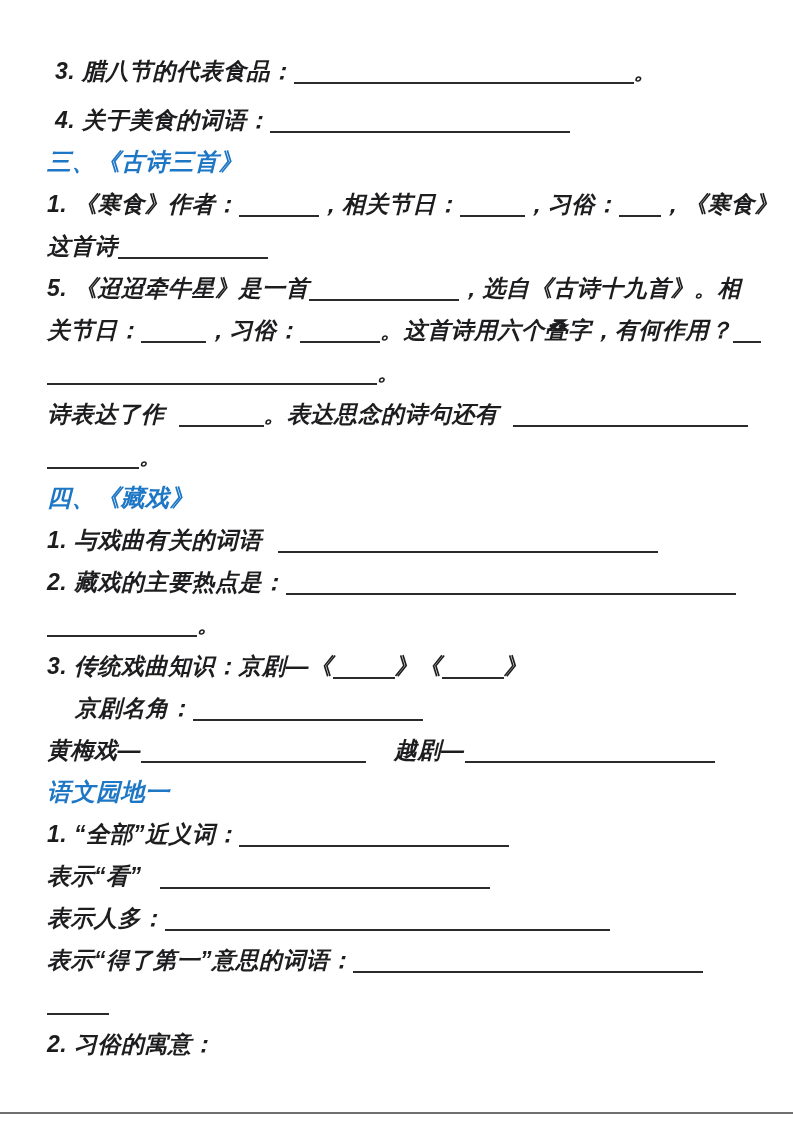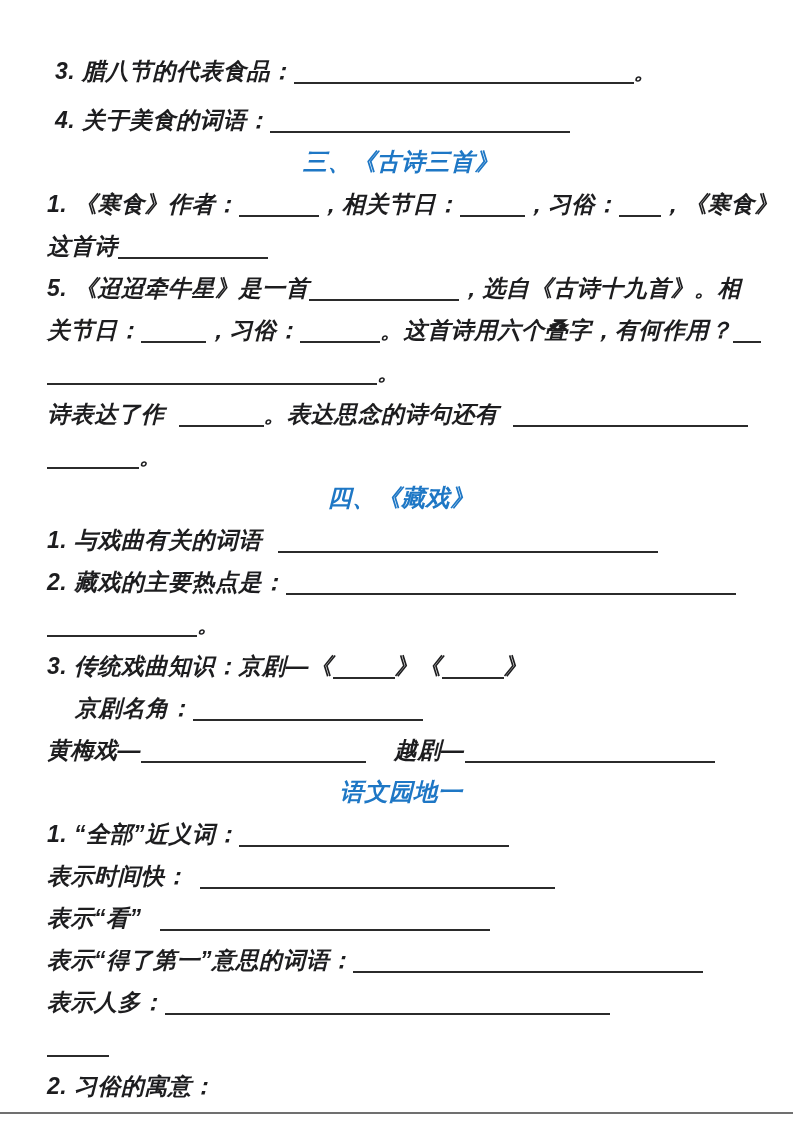--- a/index.html
+++ b/index.html
@@ -28,21 +28,20 @@
     height:42px;
     line-height:42px;
     font-size:23px;
     letter-spacing:0.5px;
     white-space:nowrap;
     font-style:italic;
   }
   .line.heading{
     font-size:24px;
     color:var(--heading-color);
-    text-align:center;
   }
   .blank{
     display:inline-block;
     height:20px;
     border-bottom:2px solid var(--blank-color);
     vertical-align:-5px;
   }
   .gap{
     display:inline-block;
   }
@@ -72,21 +71,20 @@
       <div class="line"><span class="blank" style="width: 92px;"></span><span>。</span></div>
       <div class="line heading"><span>四、《藏戏》</span></div>
       <div class="line"><span>1. 与戏曲有关的词语</span><span class="gap" style="width: 16px;"></span><span class="blank" style="width: 380px;"></span></div>
       <div class="line"><span>2. 藏戏的主要热点是：</span><span class="blank" style="width: 450px;"></span></div>
       <div class="line"><span class="blank" style="width: 150px;"></span><span>。</span></div>
       <div class="line"><span>3. 传统戏曲知识：京剧—《</span><span class="blank" style="width: 62px;"></span><span>》《</span><span class="blank" style="width: 62px;"></span><span>》</span></div>
       <div class="line" style="padding-left: 28px;"><span>京剧名角：</span><span class="blank" style="width: 230px;"></span></div>
       <div class="line"><span>黄梅戏—</span><span class="blank" style="width: 225px;"></span><span class="gap" style="width: 28px;"></span><span>越剧—</span><span class="blank" style="width: 250px;"></span></div>
       <div class="line heading"><span>语文园地一</span></div>
       <div class="line"><span>1. “全部”近义词：</span><span class="blank" style="width: 270px;"></span></div>
-      <div class="line"><span>表示时间快：</span><span class="gap" style="width: 12px;"></span><span class="blank" style="width: 355px;"></span></div>
       <div class="line"><span>表示“看”</span><span class="gap" style="width: 18px;"></span><span class="blank" style="width: 330px;"></span></div>
+      <div class="line"><span>表示人多：</span><span class="blank" style="width: 445px;"></span></div>
       <div class="line"><span>表示“得了第一”意思的词语：</span><span class="blank" style="width: 350px;"></span></div>
-      <div class="line"><span>表示人多：</span><span class="blank" style="width: 445px;"></span></div>
       <div class="line"><span class="blank" style="width: 62px;"></span></div>
       <div class="line"><span>2. 习俗的寓意：</span></div>
     </div>
   <div class="bottom-rule"></div>
 </div>
 
 </body></html>

